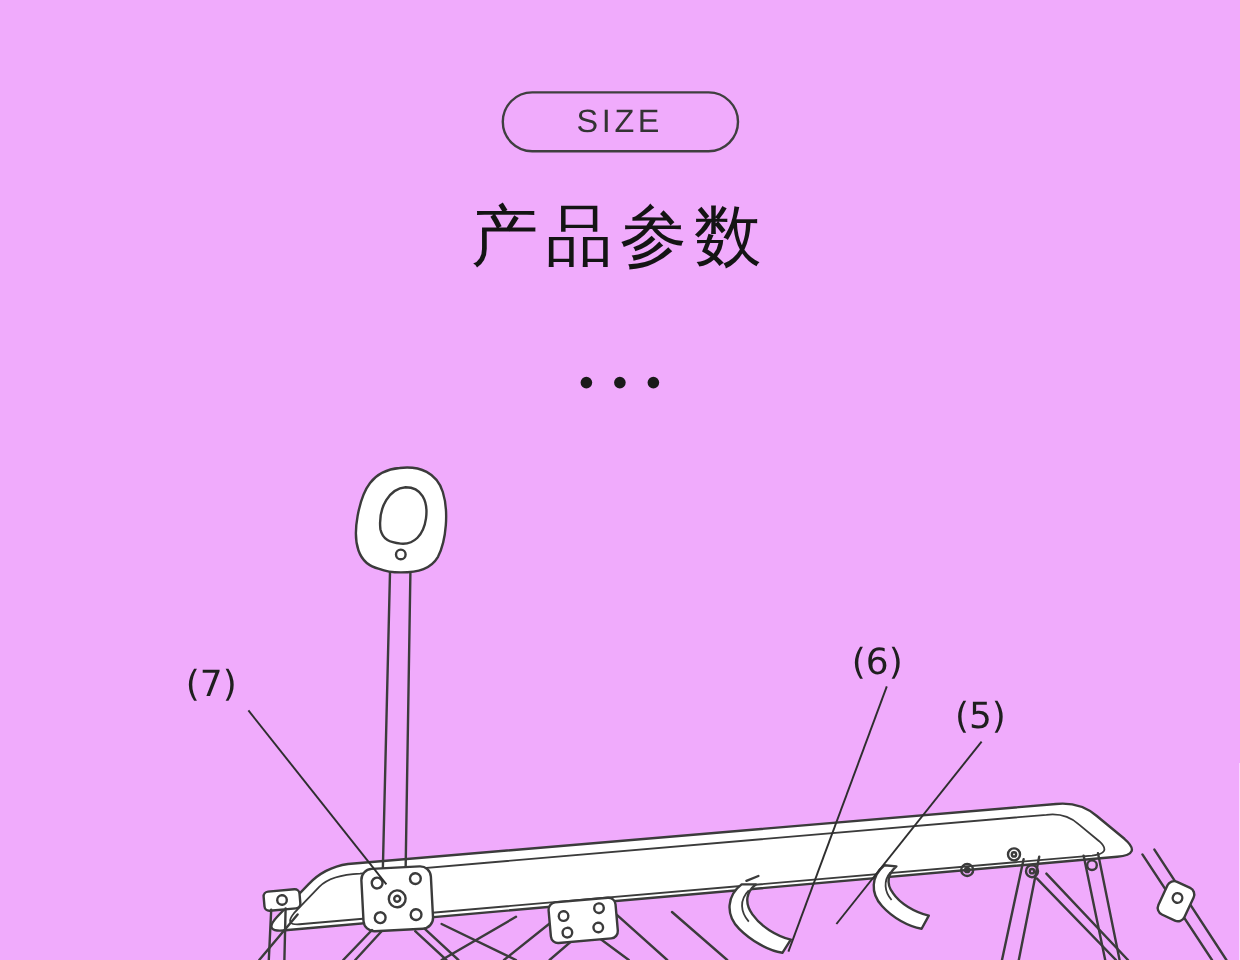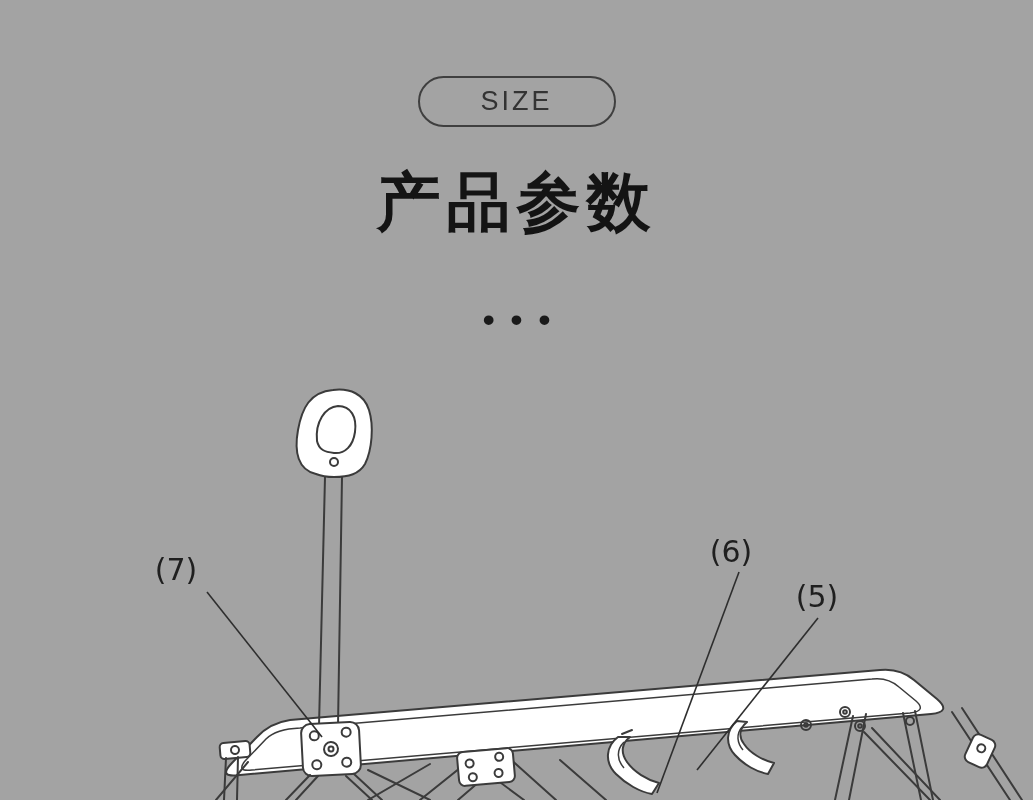--- a/index.html
+++ b/index.html
@@ -1,21 +1,21 @@
 <!DOCTYPE html>
 <html><head>
 <meta charset="utf-8">
 <style>
   * { margin:0; padding:0; box-sizing:border-box; }
   html,body { background:#ffffff; }
   .page {
     position:relative;
     width:1033px;
     height:800px;
-    background:#a3a3a3;
+    background:#f0abfc;
     overflow:hidden;
     font-family:"Liberation Sans","DejaVu Sans",sans-serif;
   }
   .size-badge {
     position:absolute;
     top:76px;
     left:50%;
     transform:translateX(-50%);
     width:198px;
     height:51px;
@@ -28,22 +28,22 @@
     letter-spacing:3px;
     color:#333333;
   }
   .section-title {
     position:absolute;
     top:168px;
     left:0;
     width:100%;
     text-align:center;
     font-family:"Liberation Serif","DejaVu Serif",serif;
-    font-weight:700;
-    font-size:64px;
+    font-weight:400;
+    font-size:56px;
     letter-spacing:6px;
     color:#141414;
     line-height:1.1;
   }
   .ornament-dots {
     position:absolute;
     top:300px;
     left:0;
     width:100%;
     text-align:center;

